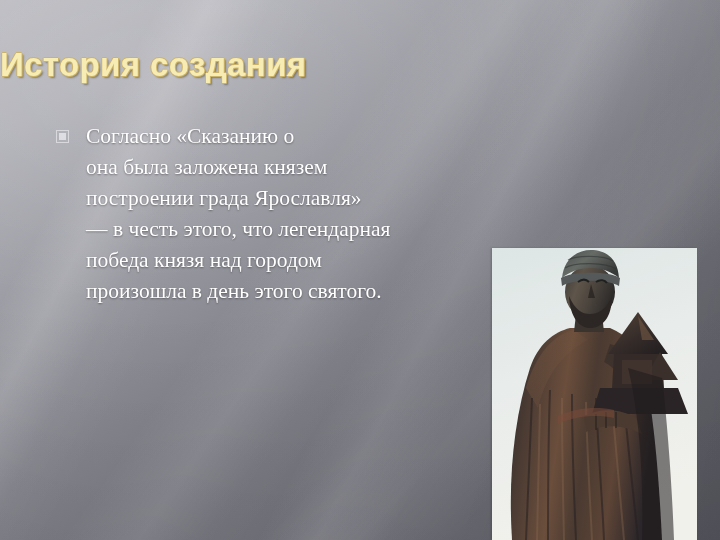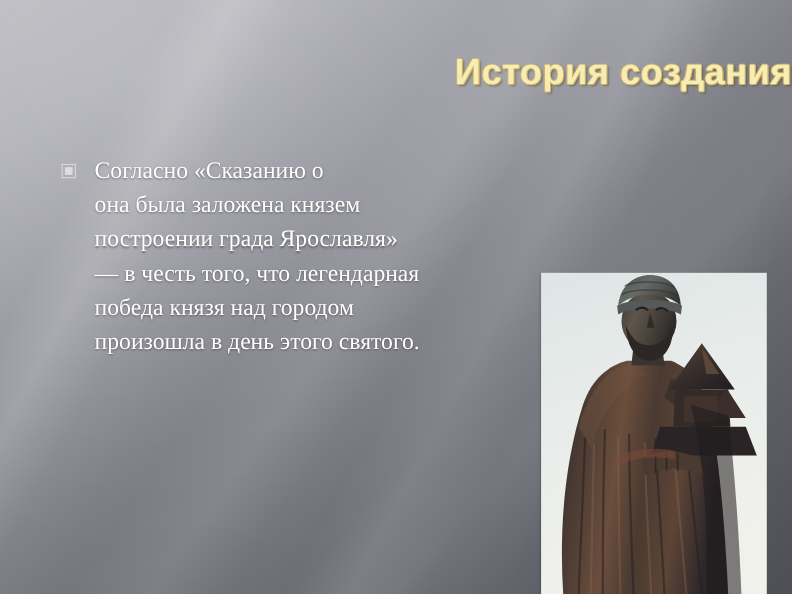--- a/index.html
+++ b/index.html
@@ -67,40 +67,40 @@
                 rgba(255,255,255,0.00) 45%,
                 rgba(0,0,0,0.06) 100%);
   }
 
   
   .title {
     position: absolute;
     left: 0;
     top: 46px;
     width: 720px;
-    text-align: right;
+    text-align: left;
     font-family: "Liberation Sans", "DejaVu Sans", sans-serif;
     font-weight: bold;
     font-size: 33px;
     letter-spacing: 0.4px;
     color: #f7ecb4;
     text-shadow:
        1px 0 0 #cbb36a,
       -1px 0 0 #cbb36a,
        0 1px 0 #cbb36a,
        0 -1px 0 #cbb36a,
        1px 1px 0 #bda157,
        2px 2px 2px rgba(60,50,20,0.45);
   }
 
   
   .body-block {
     position: absolute;
     left: 56px;
-    top: 140px;
+    top: 121px;
     width: 420px;
   }
 
   .bullet-row {
     display: flex;
     align-items: flex-start;
   }
 
   .bullet-marker {
     flex: 0 0 auto;
@@ -155,21 +155,21 @@
 
   <div class="title">История создания</div>
 
   <div class="body-block">
     <div class="bullet-row">
       <span class="bullet-marker"></span>
       <div class="bullet-text">
         <span class="ln">Согласно «Сказанию о</span>
         <span class="ln">она была заложена князем</span>
         <span class="ln">построении града Ярославля»</span>
-        <span class="ln">— в честь того, что легендарная</span>
+        <span class="ln">— в честь этого, что легендарная</span>
         <span class="ln">победа князя над городом</span>
         <span class="ln">произошла в день этого святого.</span>
       </div>
     </div>
   </div>
 
   <div class="photo">
     <svg viewBox="0 0 205 292" preserveAspectRatio="xMidYMid slice">
       <defs>
         <linearGradient id="sky" x1="0" y1="0" x2="0.25" y2="1">

